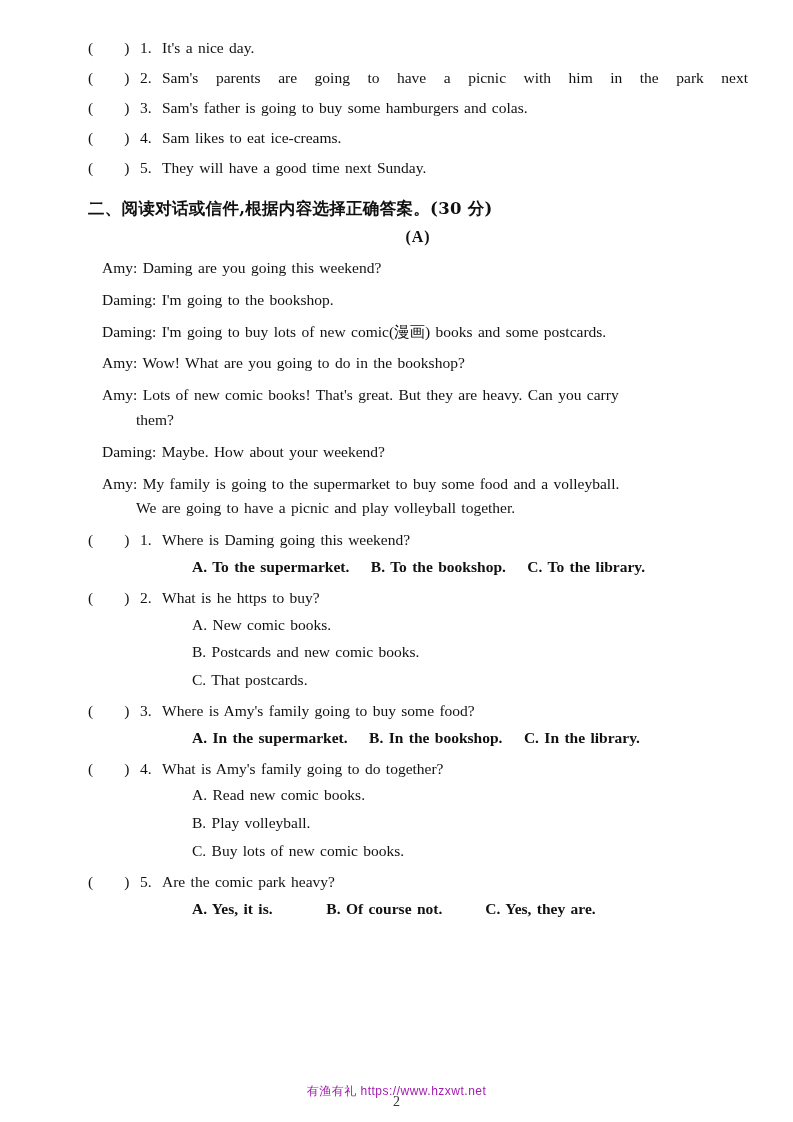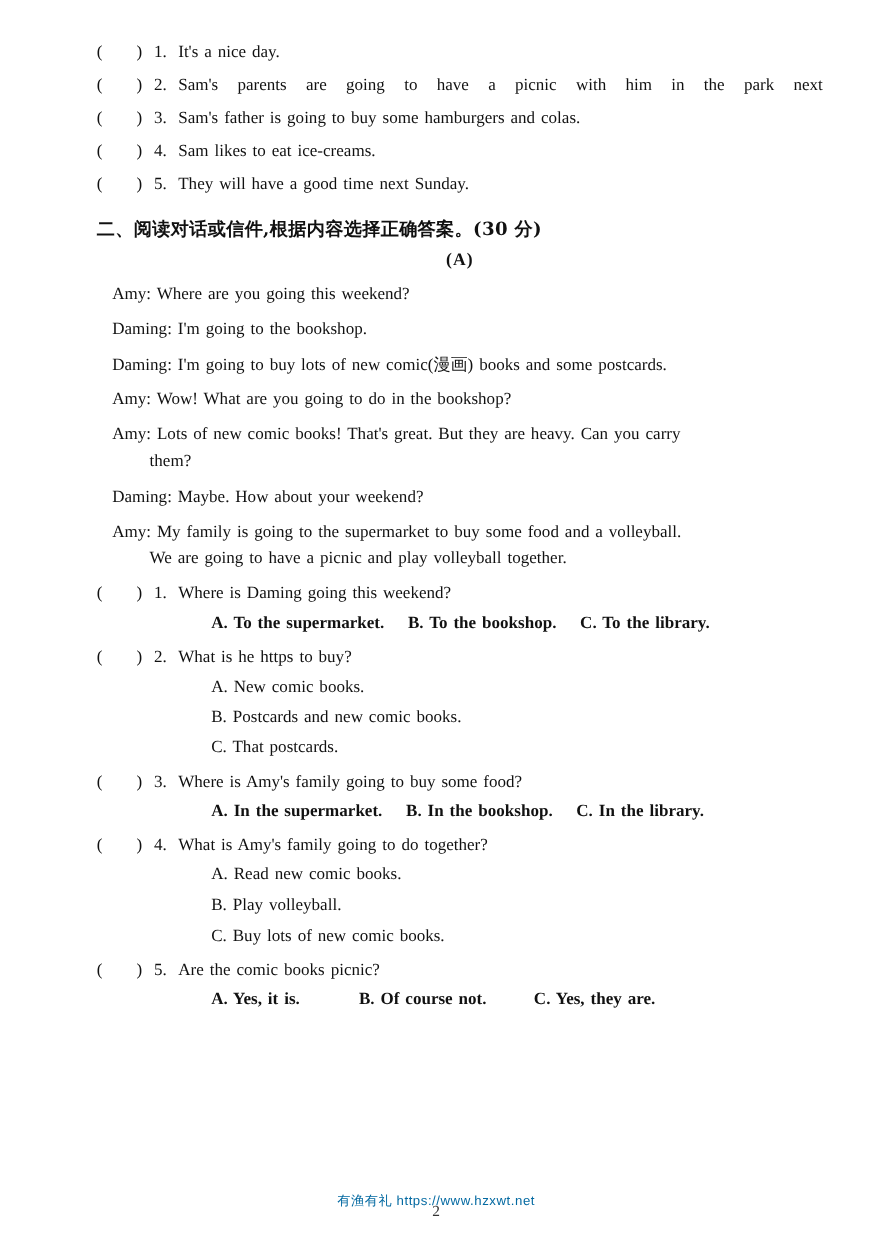--- a/index.html
+++ b/index.html
@@ -111,21 +111,21 @@
     word-spacing: 1.5px;
     margin-bottom: 3px;
   }
   .watermark {
     position: absolute;
     left: 0;
     right: 0;
     bottom: 22px;
     text-align: center;
     font-size: 12px;
-    color: #0369a1;
+    color: #a21caf;
     letter-spacing: 0.5px;
     font-family: "Liberation Sans", sans-serif;
   }
   .page-number {
     position: absolute;
     left: 0;
     right: 0;
     bottom: 12px;
     text-align: center;
     font-size: 14px;
@@ -177,21 +177,21 @@
 
     </div>
 
     <div class="section-title cn">二、阅读对话或信件,根据内容选择正确答案。(30 分)</div>
 
     <div class="passage-label">(A)</div>
 
     <div>
       <div class="dialog-line">
         <span>Amy:</span>
-        <span>Where are you going this weekend?</span>
+        <span>Daming are you going this weekend?</span>
       </div>
       <div class="dialog-line">
         <span>Daming:</span>
         <span>I'm going to the bookshop.</span>
       </div>
       <div class="dialog-line">
         <span>Daming:</span>
         <span>I'm going to buy lots of new comic(漫画) books and some postcards.</span>
       </div>
       <div class="dialog-line">
@@ -253,21 +253,21 @@
         </div>
         <div class="opt-block">A. Read new comic books.</div>
         <div class="opt-block">B. Play volleyball.</div>
         <div class="opt-block">C. Buy lots of new comic books.</div>
       </div>
 
       <div>
         <div class="q-item">
           <span class="paren">(        )</span>
           <span class="num">5.</span>
-          <span class="q-text">Are the comic books picnic?</span>
+          <span class="q-text">Are the comic park heavy?</span>
         </div>
         <div class="opts-inline">A. Yes, it is.          B. Of course not.        C. Yes, they are.</div>
       </div>
 
     </div>
 
   </div>
 
   <div class="watermark">有渔有礼 https://www.hzxwt.net</div>
   <div class="page-number">2</div>

